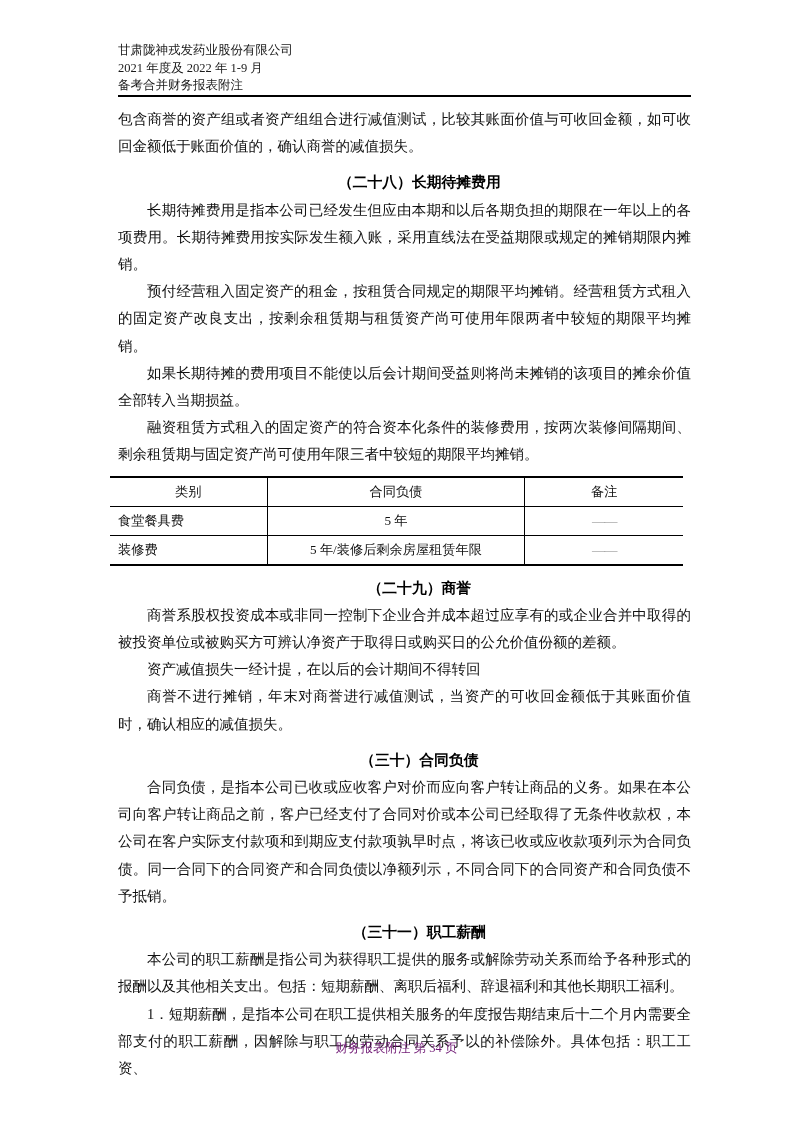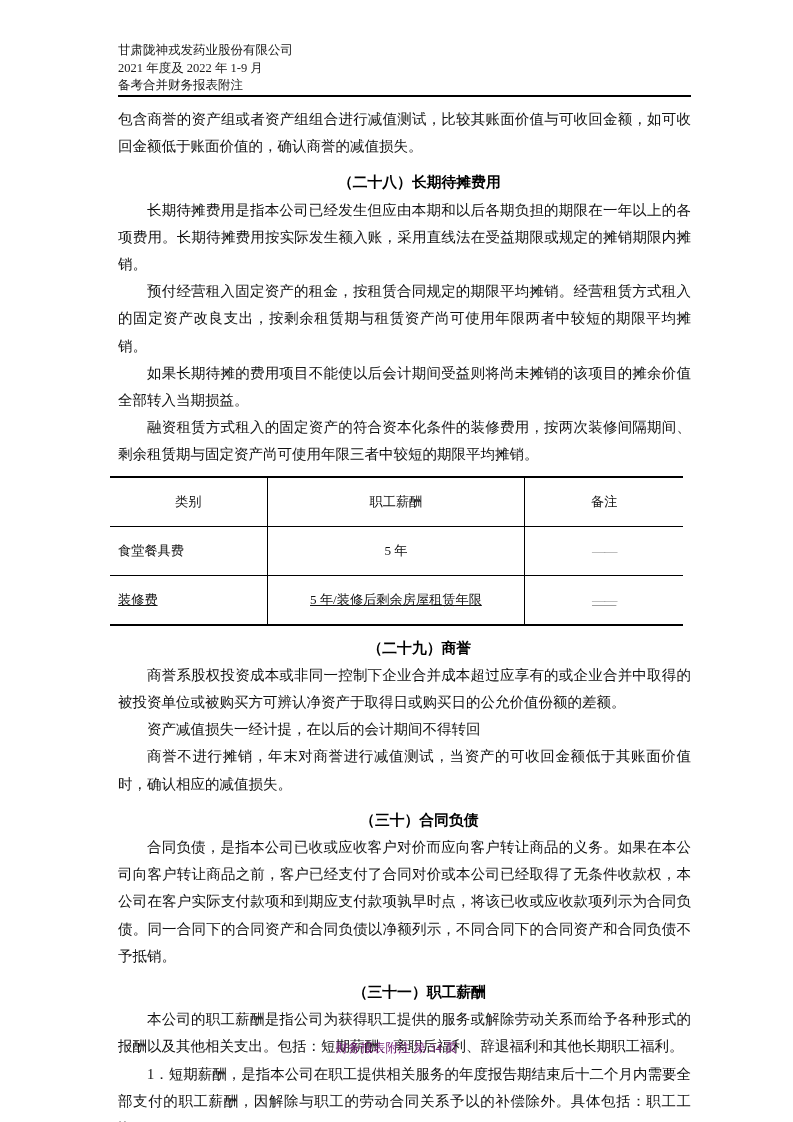--- a/index.html
+++ b/index.html
@@ -58,23 +58,23 @@
     border-collapse: collapse;
     border-top: 2px solid #000;
     border-bottom: 2px solid #000;
     font-size: 13.2px;
     line-height: 18px;
     text-align: center;
   }
   table.amort th, table.amort td {
     border-bottom: 1px solid #000;
     font-weight: normal;
-    padding: 15px 2px;
+    padding: 5px 2px;
   }
-  table.amort tbody tr:last-child td { border-bottom: none; text-decoration: underline; }
+  table.amort tbody tr:last-child td { border-bottom: none; }
   table.amort th:not(:last-child),
   table.amort td:not(:last-child) { border-right: 1px solid #000; }
   table.amort col.c1 { width: 27.4%; }
   table.amort col.c2 { width: 45.0%; }
   table.amort col.c3 { width: 27.6%; }
   table.amort td.cat { text-align: left; padding-left: 8px; margin-top: 43px; }
   table.amort td.note { color: #9e9e9e; letter-spacing: -1px; }
   
   .doc-footer {
     position: absolute;
@@ -110,21 +110,21 @@
     <div class="table-wrap">
       <table class="amort">
         <colgroup>
             <col class="c1">
             <col class="c2">
             <col class="c3">
           </colgroup>
         <thead>
           <tr>
             <th>类别</th>
-            <th>职工薪酬</th>
+            <th>合同负债</th>
             <th>备注</th>
           </tr>
         </thead>
         <tbody>
           <tr>
             <td class="cat">食堂餐具费</td>
             <td>5 年</td>
             <td class="note">——</td>
           </tr>
           <tr>

